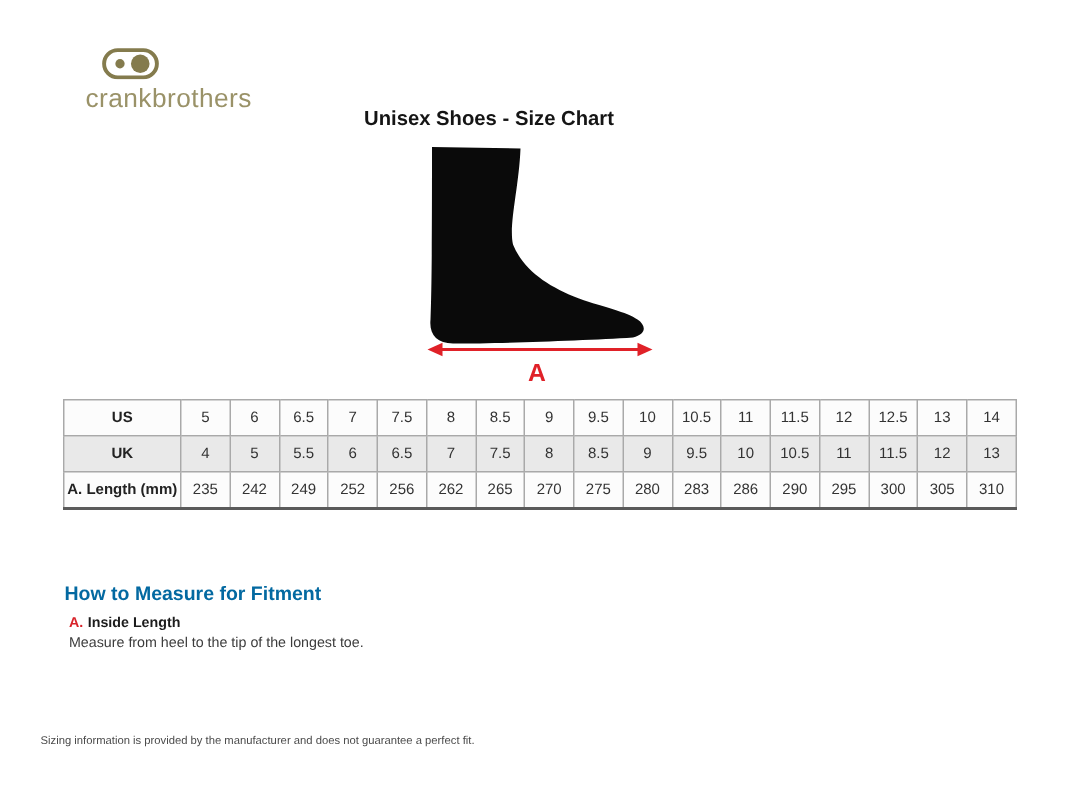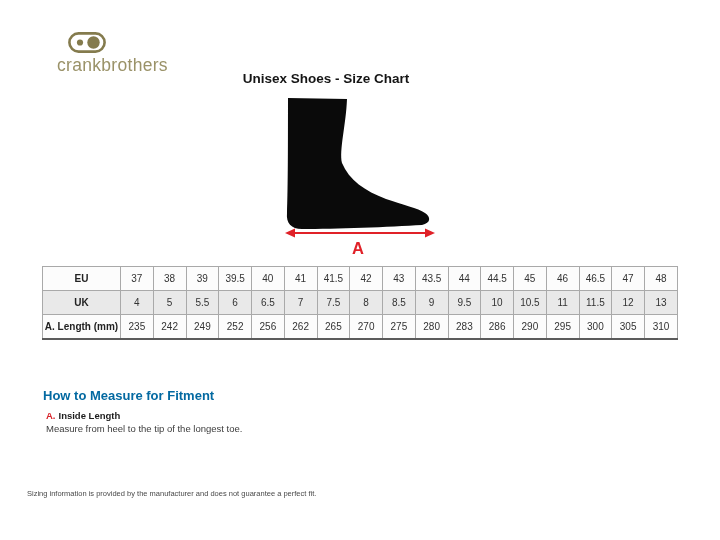--- a/index.html
+++ b/index.html
@@ -124,38 +124,38 @@
     <line x1="16" y1="138" x2="154" y2="138" stroke-width="2"></line>
     <polygon points="10,138 20,133.5 20,142.5" stroke="none"></polygon>
     <polygon points="160,138 150,133.5 150,142.5" stroke="none"></polygon>
   </g>
   <text x="83" y="159" text-anchor="middle" font-family="Liberation Sans, sans-serif" font-size="16.5" font-weight="bold" fill="#e02128">A</text>
 </svg>
 
 <table class="size-table">
   <tbody>
       <tr>
-        <th>EU</th>
-        <td>37</td>
-        <td>38</td>
-        <td>39</td>
-        <td>39.5</td>
-        <td>40</td>
-        <td>41</td>
-        <td>41.5</td>
-        <td>42</td>
-        <td>43</td>
-        <td>43.5</td>
-        <td>44</td>
-        <td>44.5</td>
-        <td>45</td>
-        <td>46</td>
-        <td>46.5</td>
-        <td>47</td>
-        <td>48</td>
+        <th>US</th>
+        <td>5</td>
+        <td>6</td>
+        <td>6.5</td>
+        <td>7</td>
+        <td>7.5</td>
+        <td>8</td>
+        <td>8.5</td>
+        <td>9</td>
+        <td>9.5</td>
+        <td>10</td>
+        <td>10.5</td>
+        <td>11</td>
+        <td>11.5</td>
+        <td>12</td>
+        <td>12.5</td>
+        <td>13</td>
+        <td>14</td>
       </tr>
       <tr>
         <th>UK</th>
         <td>4</td>
         <td>5</td>
         <td>5.5</td>
         <td>6</td>
         <td>6.5</td>
         <td>7</td>
         <td>7.5</td>

